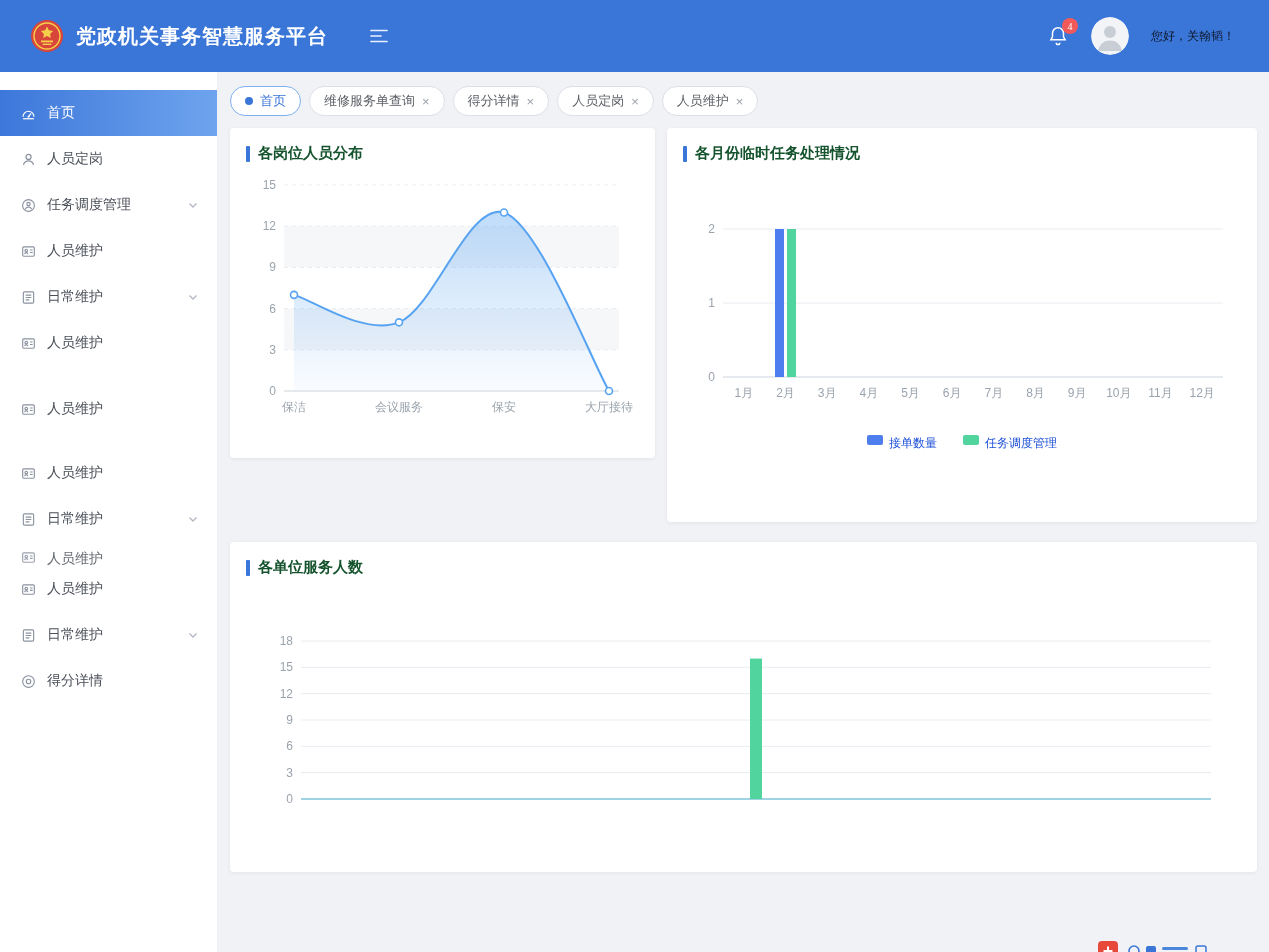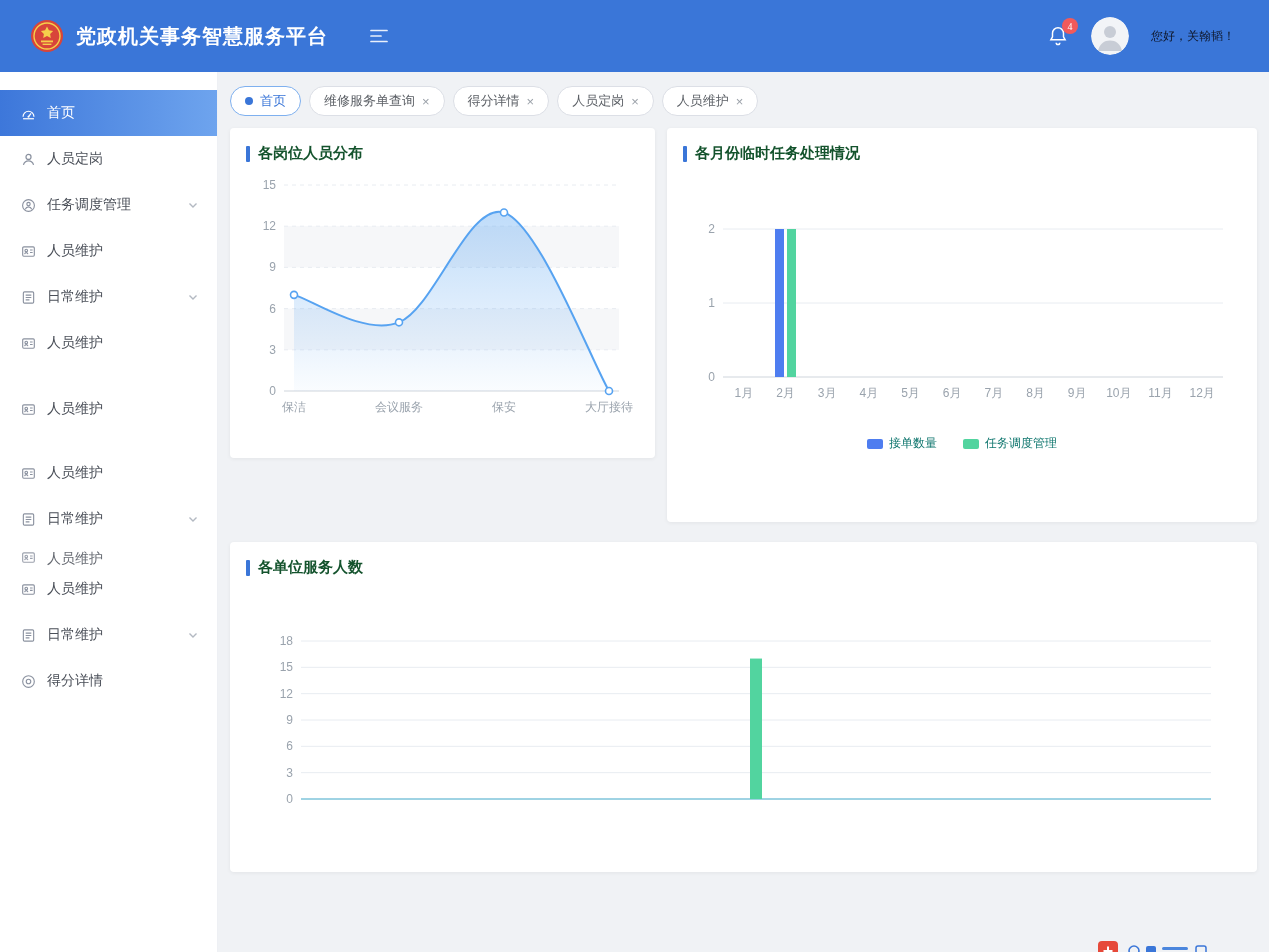--- a/index.html
+++ b/index.html
@@ -46,21 +46,21 @@
   .cards-row { display:flex; gap:12px; margin-bottom:12px; }
   .card { background:#fff; border-radius:4px; box-shadow:0 1px 4px rgba(0,0,0,.06); padding:16px; }
   .card1 { width:425px; height:330px; }
   .card2 { flex:1; height:394px; }
   .card3 { width:100%; height:330px;margin-top:8px; }
   .card-title { display:flex; align-items:center; font-size:15px; font-weight:bold; color:#14532d; }
   .card-title .accent { width:4px; height:16px; background:#3a76d8; border-radius:1px; margin-right:8px; }
   .chart { position:relative; margin-top:8px; }
   .chart svg text { font-family:"Liberation Sans","DejaVu Sans",sans-serif; }
   .legend { display:flex; justify-content:center; gap:26px; margin-top:12px; }
-  .legend-item { display:inline-flex; align-items:center; gap:6px; font-size:12px; color:#0f766e; cursor:pointer; }
+  .legend-item { display:inline-flex; gap:6px; font-size:12px; color:#1d4ed8; cursor:pointer; }
   .swatch { width:16px; height:10px; border-radius:2px; display:inline-block; }
 
   
   .corner { position:fixed; left:1098px; bottom:-11px; height:24px; display:flex; align-items:center; gap:8px; z-index:30; }
   .c-red { width:20px; height:20px; border-radius:4px; background:#e6493a; display:inline-flex;
            align-items:center; justify-content:center; }
 </style>
 </head>
 <body>
 

